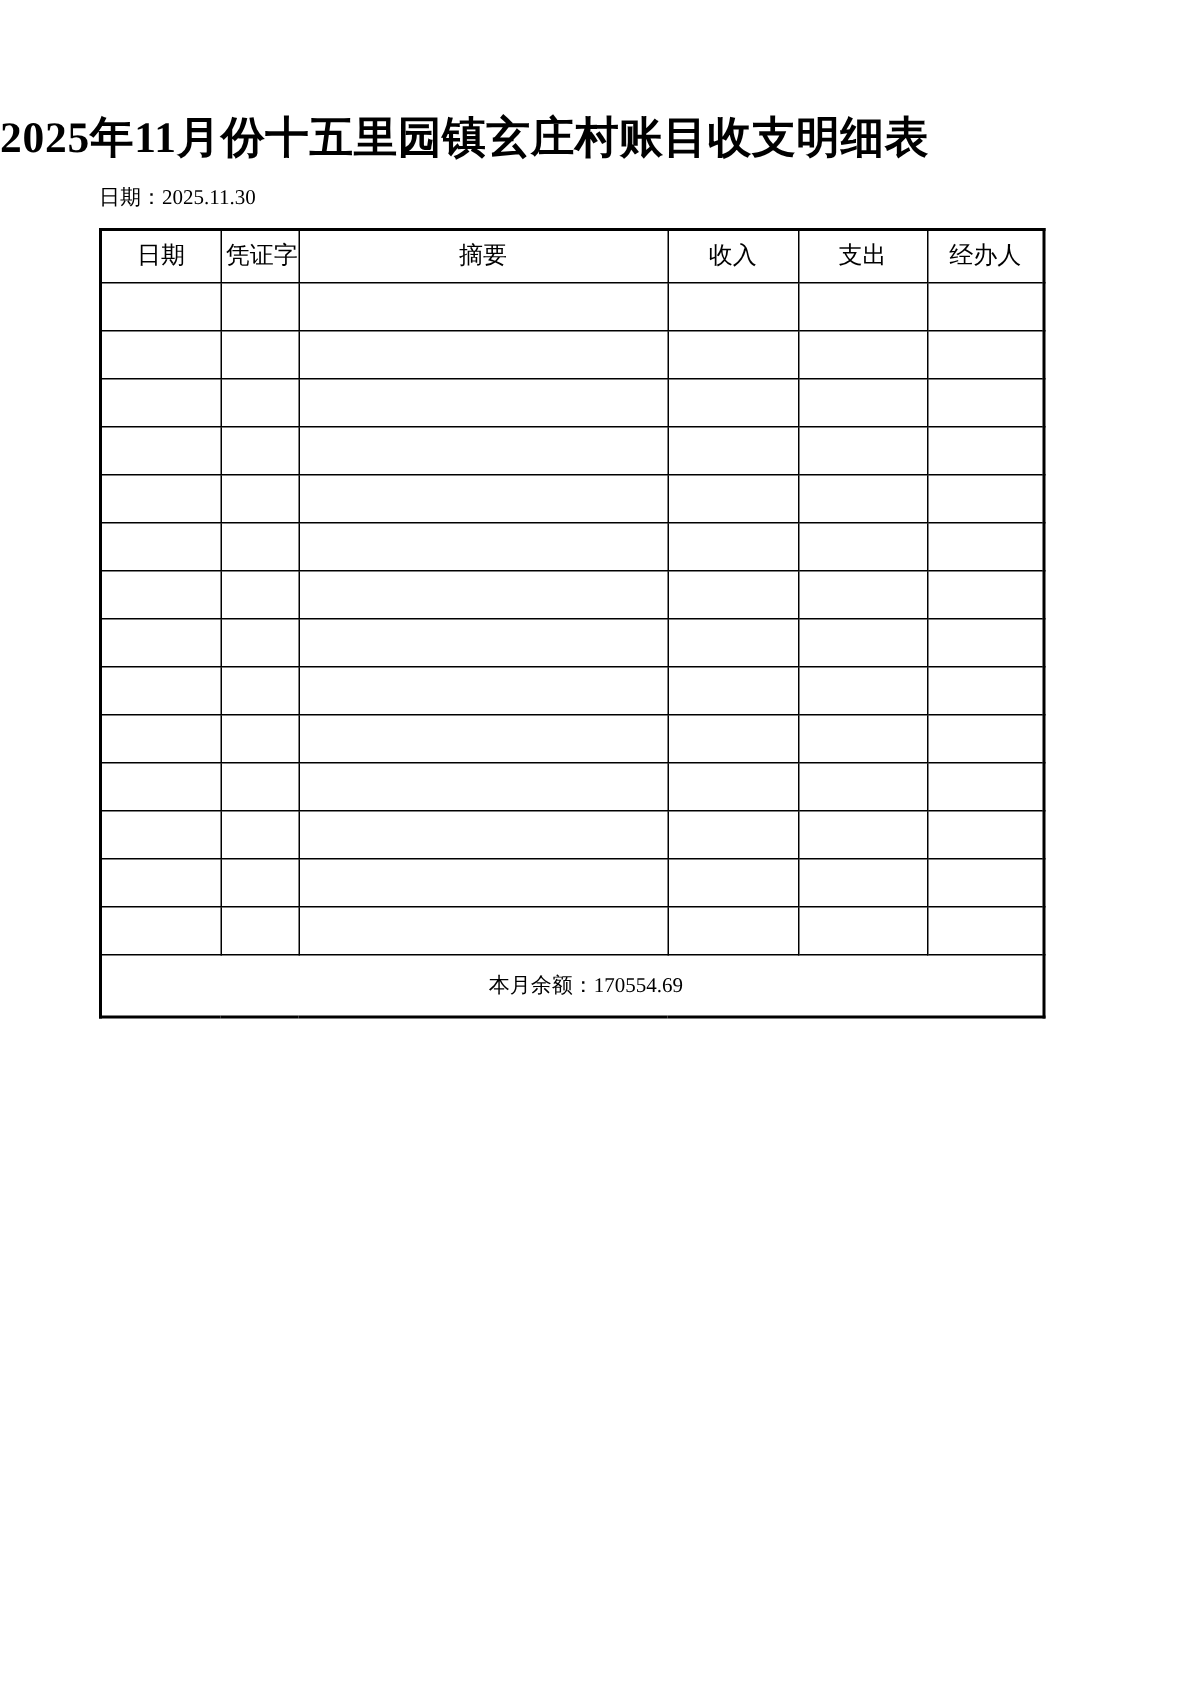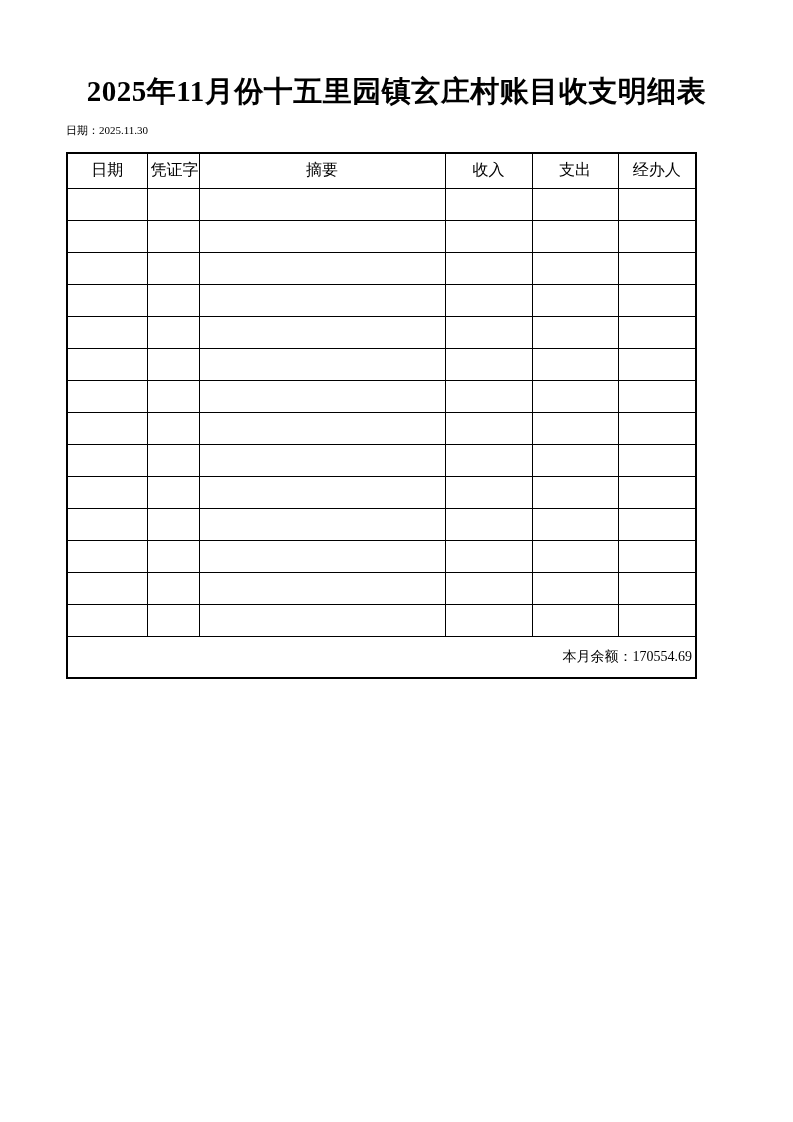--- a/index.html
+++ b/index.html
@@ -14,39 +14,39 @@
     font-family: "Liberation Serif", "DejaVu Serif", serif;
     color: #000000;
     overflow: hidden;
   }
   .page-title {
     position: absolute;
     top: 72px;
     left: 0;
     width: 793px;
     margin: 0;
-    text-align: center;
+    text-align: left;
     font-size: 29px;
     font-weight: bold;
     letter-spacing: 0.5px;
     white-space: nowrap;
   }
   .info-row {
     position: absolute;
     top: 123px;
     left: 66px;
     width: 629px;
     display: flex;
     justify-content: space-between;
     align-items: baseline;
     font-size: 16px;
   }
   .info-date {
     margin-right: 34px;
-    font-size: 11px;
+    font-size: 14px;
   }
   table.ledger {
     position: absolute;
     top: 152px;
     left: 66px;
     width: 629px;
     border-collapse: collapse;
     table-layout: fixed;
     border: 2.5px solid #000000;
   }
@@ -67,21 +67,21 @@
   table.ledger tbody tr { height: 32px; }
   table.ledger tbody td {
     font-size: 15px;
     text-align: center;
     vertical-align: middle;
     color: #1a1a1a;
   }
   table.ledger tfoot tr { height: 42px; }
   table.ledger tfoot td {
     font-size: 14px;
-    text-align: right;
+    text-align: center;
     vertical-align: middle;
     padding-left: 21px;
   }
 </style>
 </head>
 <body>
 
 <h1 class="page-title">2025年11月份十五里园镇玄庄村账目收支明细表</h1>
 
 <div class="info-row">

